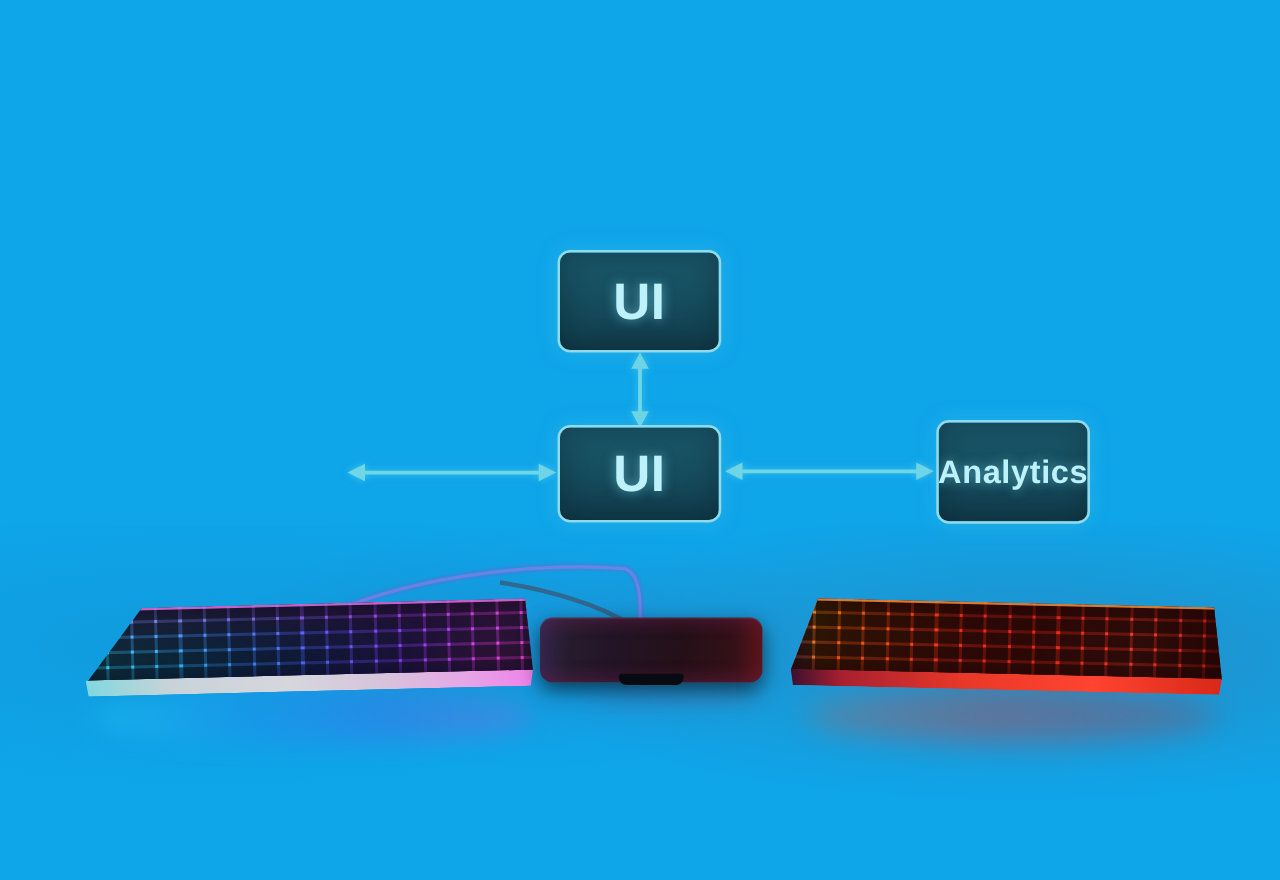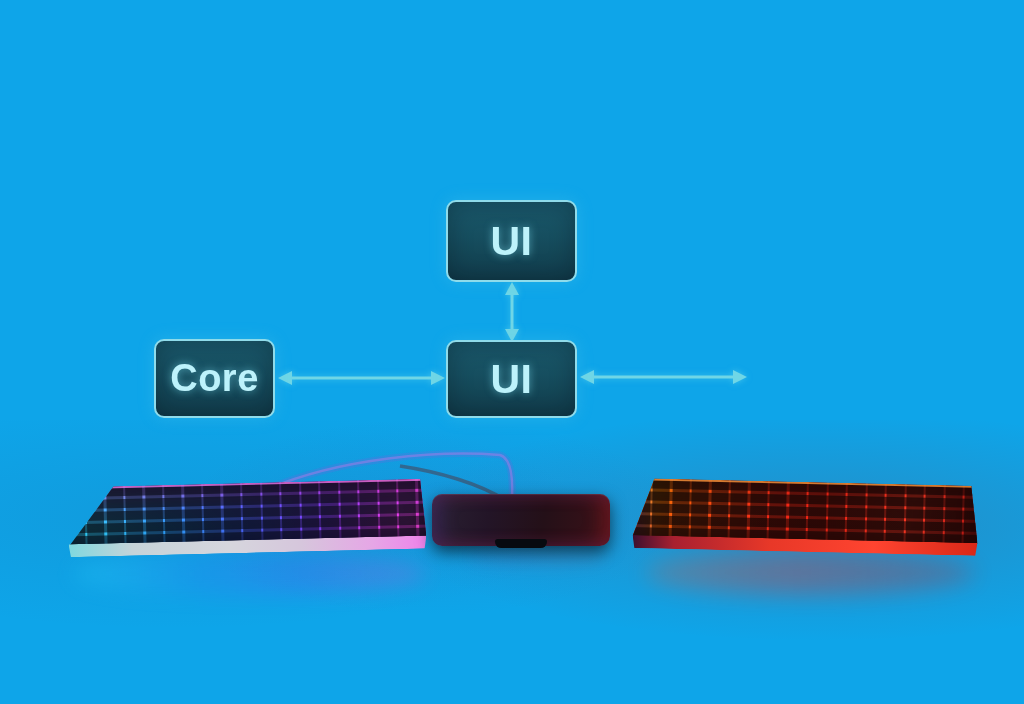--- a/index.html
+++ b/index.html
@@ -186,17 +186,17 @@
     <polygon class="edge-head" points="580,377 594,370 594,384"></polygon>
     <polygon class="edge-head" points="747,377 733,370 733,384"></polygon>
   </svg>
 
   <div class="node node-ui-top">
     <span>UI</span>
   </div>
   <div class="node node-ui-center">
     <span>UI</span>
   </div>
-  <div class="node node-core">
-    <span>Core</span>
+  <div class="node node-analytics">
+    <span>Analytics</span>
   </div>
 
 </div>
 
 </body></html>

